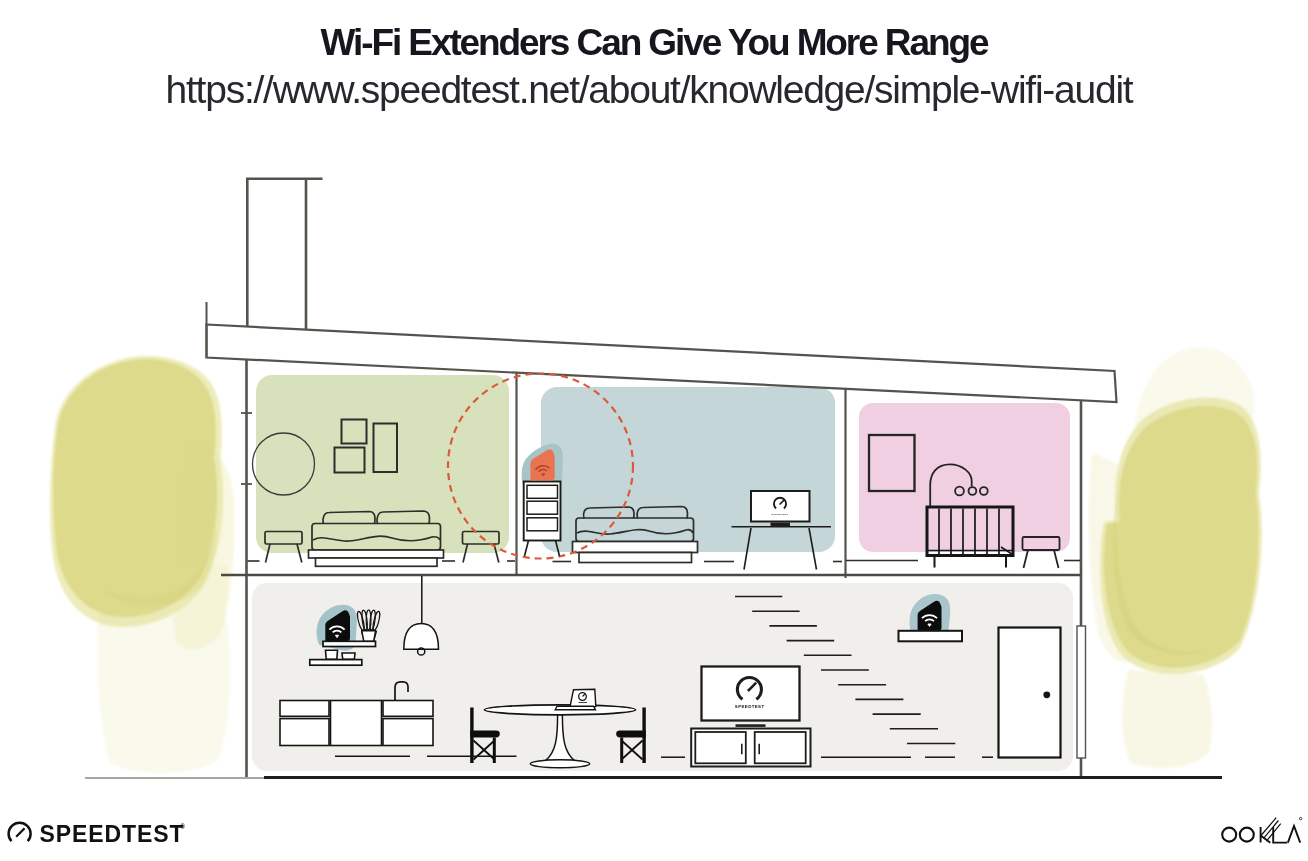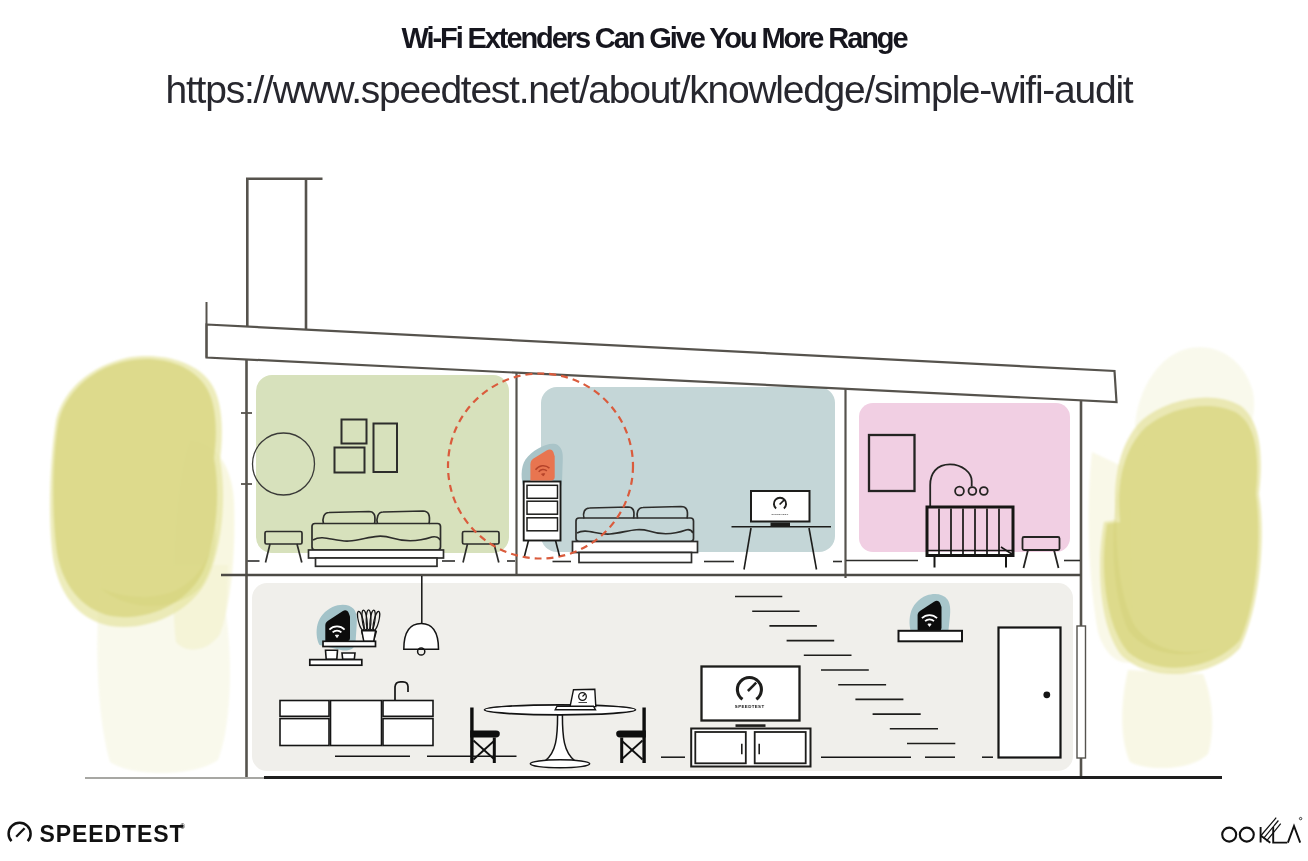--- a/index.html
+++ b/index.html
@@ -1,19 +1,19 @@
 <!DOCTYPE html>
 <html><head>
 <meta charset="utf-8">
 <style>
   html,body{margin:0;padding:0;background:#ffffff;}
   #page{position:relative;width:1308px;height:861px;background:#ffffff;overflow:hidden;
         font-family:"Liberation Sans", sans-serif;}
   #title{position:absolute;left:0;top:23px;width:1308px;text-align:center;line-height:1.1;
-         font-weight:bold;font-size:29px;color:#16161e;letter-spacing:-2.1px;}
+         font-weight:bold;font-size:37px;color:#16161e;letter-spacing:-2.1px;}
   #url{position:absolute;left:-5px;top:68px;width:1308px;text-align:center;line-height:1.15;
        font-weight:normal;font-size:39px;color:#27272e;letter-spacing:-1.25px;}
   svg{position:absolute;left:0;top:0;}
 </style>
 </head>
 <body>
 <div id="page">
 
   <div id="title">Wi-Fi Extenders Can Give You More Range</div>
 

